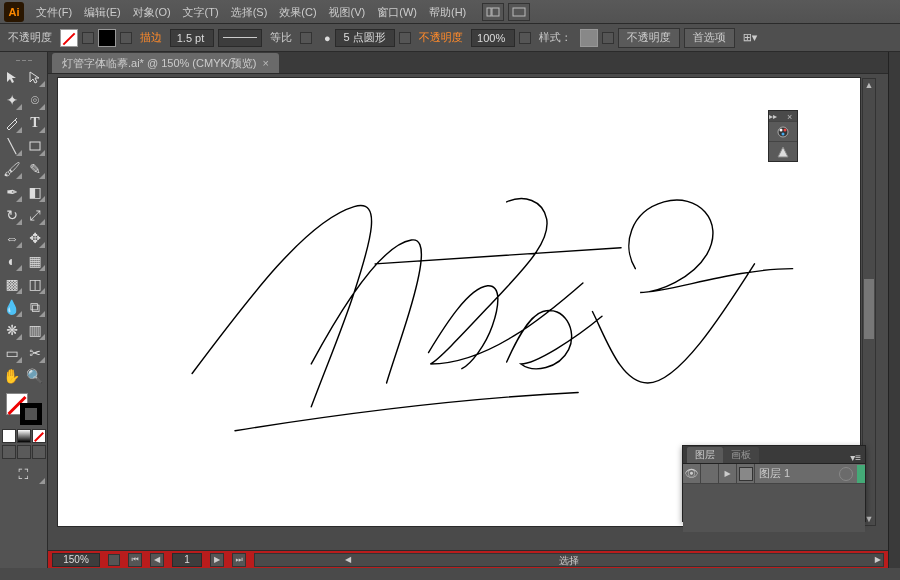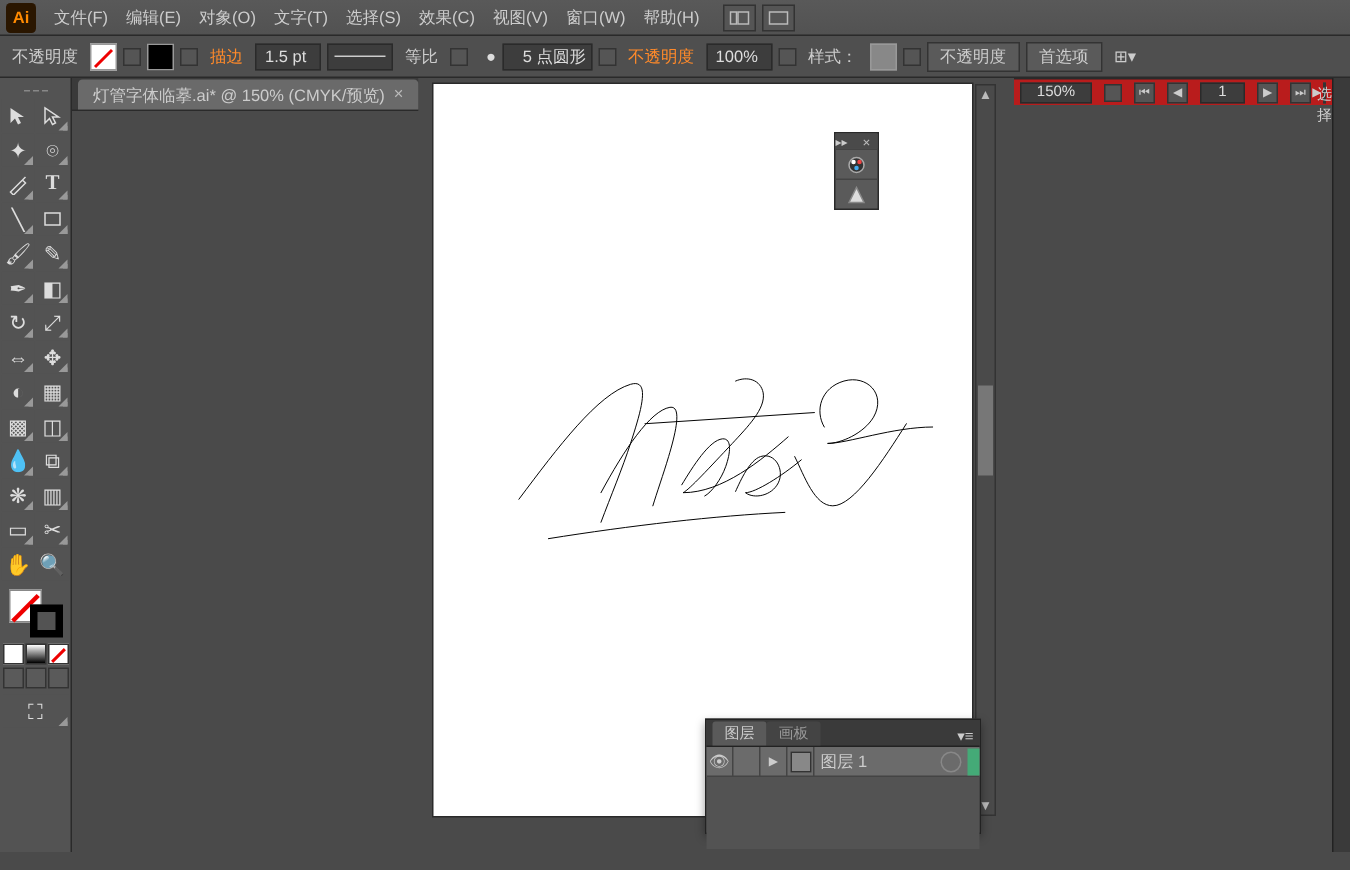--- a/index.html
+++ b/index.html
@@ -31,39 +31,39 @@
   .fillstroke { width: 40px; height: 36px; position: relative; margin-top: 4px; }
   .fs-fill { position: absolute; left: 2px; top: 2px; width: 22px; height: 22px; background: #fff; border: 1px solid #888; }
   .fs-fill::after { content:"";position:absolute;left:-2px;right:-2px;top:50%;border-top:3px solid #e00;transform:rotate(-45deg);}
   .fs-stroke { position: absolute; right: 2px; bottom: 2px; width: 22px; height: 22px; border: 5px solid #000; background: #535353; }
   .mode-row { display:flex; gap:1px; margin-top:2px; }
   .mode-row .sq{ width:14px;height:14px;border:1px solid #333;background:#5a5a5a;}
   .mode-row .sq.c{ background:#fff;}
   .mode-row .sq.g{ background:linear-gradient(#fff,#000);}
   .mode-row .sq.n{ background:#fff;position:relative;}
   .mode-row .sq.n::after{content:"";position:absolute;left:0;right:0;top:50%;border-top:2px solid #e00;transform:rotate(-45deg);}
-  .canvas-wrap { flex: 1; display: flex; flex-direction: row; }
+  .canvas-wrap { flex: 1; display: flex; flex-direction: column; }
   .doc-tabs { height: 22px; background: #3a3a3a; display: flex; align-items: flex-end; padding-left: 4px; border-bottom: 1px solid #2a2a2a; }
   .doc-tab { height: 20px; background: #6a6a6a; padding: 0 10px; display: flex; align-items: center; gap: 6px; border-radius: 3px 3px 0 0; font-size: 11px; }
   .doc-x { font-size: 11px; color: #bbb; }
   .canvas-area { flex: 1; background: #4a4a4a; position: relative; overflow: hidden; }
   .artboard { position: absolute; left: 10px; top: 4px; right: 28px; bottom: 24px; background: #fff; box-shadow: 0 0 0 1px #2a2a2a; }
   .script-svg { position: absolute; left: 0; top: 0; width: 100%; height: 100%; }
   .floating-panel { position: absolute; top: 36px; right: 90px; width: 30px; background: #5a5a5a; border: 1px solid #2a2a2a; }
   .fp-head { height: 10px; background: #4a4a4a; display:flex;justify-content:flex-end;align-items:center;padding-right:2px;}
   .fp-close{width:8px;height:8px;font-size:9px;color:#bbb;}
   .fp-row { height: 20px; display: flex; align-items: center; justify-content: center; border-top: 1px solid #444; }
   .scroll-v { position: absolute; right: 12px; top: 4px; bottom: 24px; width: 14px; background: #4a4a4a; border: 1px solid #333; }
   .scroll-v .thumb { position: absolute; left: 1px; right: 1px; top: 200px; height: 60px; background: #777; }
   .scroll-v .arr { position:absolute; left:0;right:0;height:12px;display:flex;align-items:center;justify-content:center;font-size:9px;color:#bbb;}
   .scroll-v .arr.top{top:0;} .scroll-v .arr.bot{bottom:0;}
   .statusbar { height: 18px; background: #b91c1c; border-top: 1px solid #2a2a2a; display:flex; align-items:center; padding: 0 4px; gap: 8px;}
   .zoom-box{ width:48px;height:14px;background:#3d3d3d;border:1px solid #2a2a2a;text-align:center;font-size:10px;color:#ddd;}
   .nav-btn{width:14px;height:14px;background:#555;border:1px solid #333;display:flex;align-items:center;justify-content:center;font-size:8px;}
-  .layers-panel { position: absolute; right: 22px; bottom: 12px; width: 184px; height: 77px; background: #535353; border: 1px solid #222; box-shadow: 0 2px 6px rgba(0,0,0,.4); }
+  .layers-panel { position: absolute; right: 22px; bottom: 28px; width: 184px; height: 77px; background: #535353; border: 1px solid #222; box-shadow: 0 2px 6px rgba(0,0,0,.4); }
   .lp-tabs { height: 18px; background: #3a3a3a; display:flex; align-items:flex-end; padding-left:4px; border-bottom:1px solid #222;}
   .lp-tab { padding:0 8px; height:16px; background:#5a5a5a; font-size:10px; display:flex;align-items:center; border-radius:2px 2px 0 0;}
   .lp-tab.inactive{background:#444;color:#999;}
   .lp-menu{margin-left:auto;padding:0 4px;font-size:10px;}
   .lp-row { height: 20px; background: #6b6b6b; display:flex; align-items:center; border-bottom:1px solid #444;}
   .lp-cell{width:18px;height:20px;border-right:1px solid #444;display:flex;align-items:center;justify-content:center;font-size:11px;}
   .lp-swatch{width:14px;height:14px;background:#888;border:1px solid #333;}
   .lp-name{flex:1;padding-left:4px;font-size:11px;}
   .lp-target{width:14px;height:14px;border:1px solid #888;border-radius:50%;margin-right:4px;}
   .lp-body{height:48px;background:#535353;}
@@ -109,21 +109,21 @@
   <span class="dd"></span>
   <span class="ctrl-label ctrl-orange">描边</span>
   <input class="num-input" value="1.5 pt" style="">
   <div class="linebox">
       <div class="line"></div>
     </div>
   <span class="ctrl-label">等比</span>
   <span class="dd"></span>
   <span style="width:4px"></span>
   <span style="color:#ddd">●</span>
-  <input class="num-input" style="width: 60px; text-align: right; padding-left: 3px;" value="5 点圆形">
+  <input class="num-input" style="width: 60px; text-align: center; padding-left: 3px;" value="5 点圆形">
   <span class="dd"></span>
   <span class="ctrl-label ctrl-orange">不透明度</span>
   <input class="num-input" value="100%" style="">
   <span class="dd"></span>
   <span class="ctrl-label">样式：</span>
   <span class="swatch-fill" style="background:#888"></span>
   <span class="dd"></span>
   <div class="btn">不透明度</div>
   <div class="btn">首选项</div>
   <span style="margin-left:4px">⊞▾</span>

